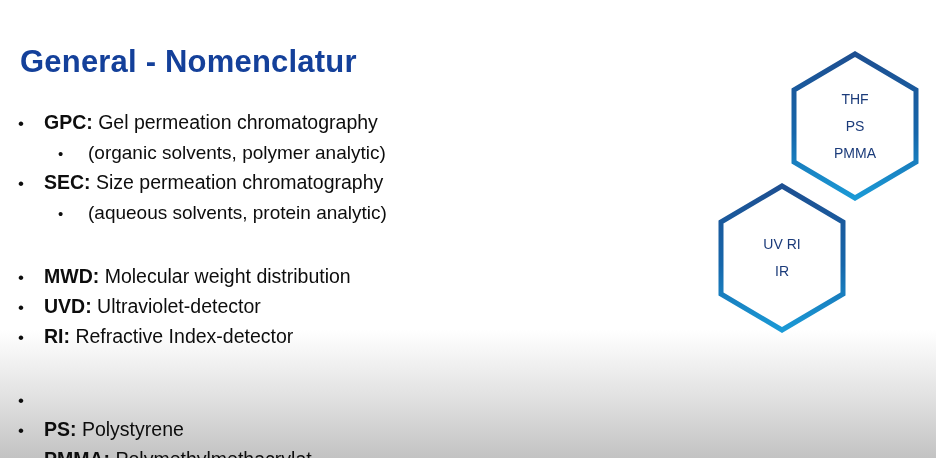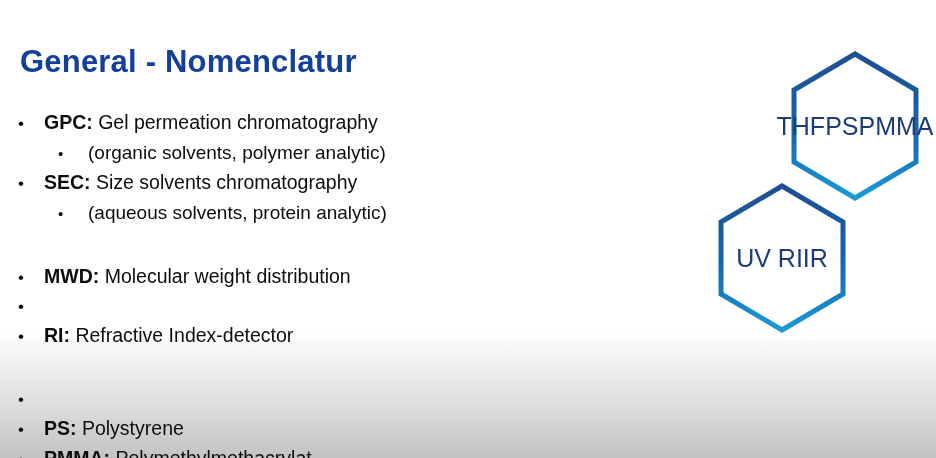--- a/index.html
+++ b/index.html
@@ -111,25 +111,25 @@
     position: absolute;
     inset: 0;
     width: 134px;
     height: 152px;
     display: block;
   }
   .hex-label {
     position: absolute;
     inset: 0;
     display: flex;
-    flex-direction: row;
+    flex-direction: column;
     align-items: center;
     justify-content: center;
     color: #1b3b7a;
-    font-size: 25px;
+    font-size: 14px;
     line-height: 27px;
     white-space: nowrap;
     pointer-events: none;
   }
   #hex-1 { left: 5px;   top: 0px;   }
   #hex-2 { left: 148px; top: -8px;  }
   #hex-3 { left: 75px;  top: 124px; text-align: right; }
 </style>
 </head>
 <body>
@@ -143,35 +143,36 @@
         <div class="row lvl1">
           <span class="dot">•</span>
           <span class="txt"><b>GPC:</b> <span>Gel permeation chromatography</span></span>
         </div>
         <div class="row lvl2">
           <span class="dot">•</span>
           <span class="txt"><span>(organic solvents, polymer analytic)</span></span>
         </div>
         <div class="row lvl1">
           <span class="dot">•</span>
-          <span class="txt"><b>SEC:</b> <span>Size solvents chromatography</span></span>
+          <span class="txt"><b>SEC:</b> <span>Size permeation chromatography</span></span>
         </div>
         <div class="row lvl2">
           <span class="dot">•</span>
           <span class="txt"><span>(aqueous solvents, protein analytic)</span></span>
         </div>
       </div>
       <div class="grp-gap"></div>
       <div class="grp">
         <div class="row lvl1">
           <span class="dot">•</span>
           <span class="txt"><b>MWD:</b> <span>Molecular weight distribution</span></span>
         </div>
         <div class="row lvl1">
           <span class="dot">•</span>
+          <span class="txt"><b>UVD:</b> <span>Ultraviolet-detector</span></span>
         </div>
         <div class="row lvl1">
           <span class="dot">•</span>
           <span class="txt"><b>RI:</b> <span>Refractive Index-detector</span></span>
         </div>
       </div>
       <div class="grp-gap"></div>
       <div class="grp">
         <div class="row lvl1">
           <span class="dot">•</span>

